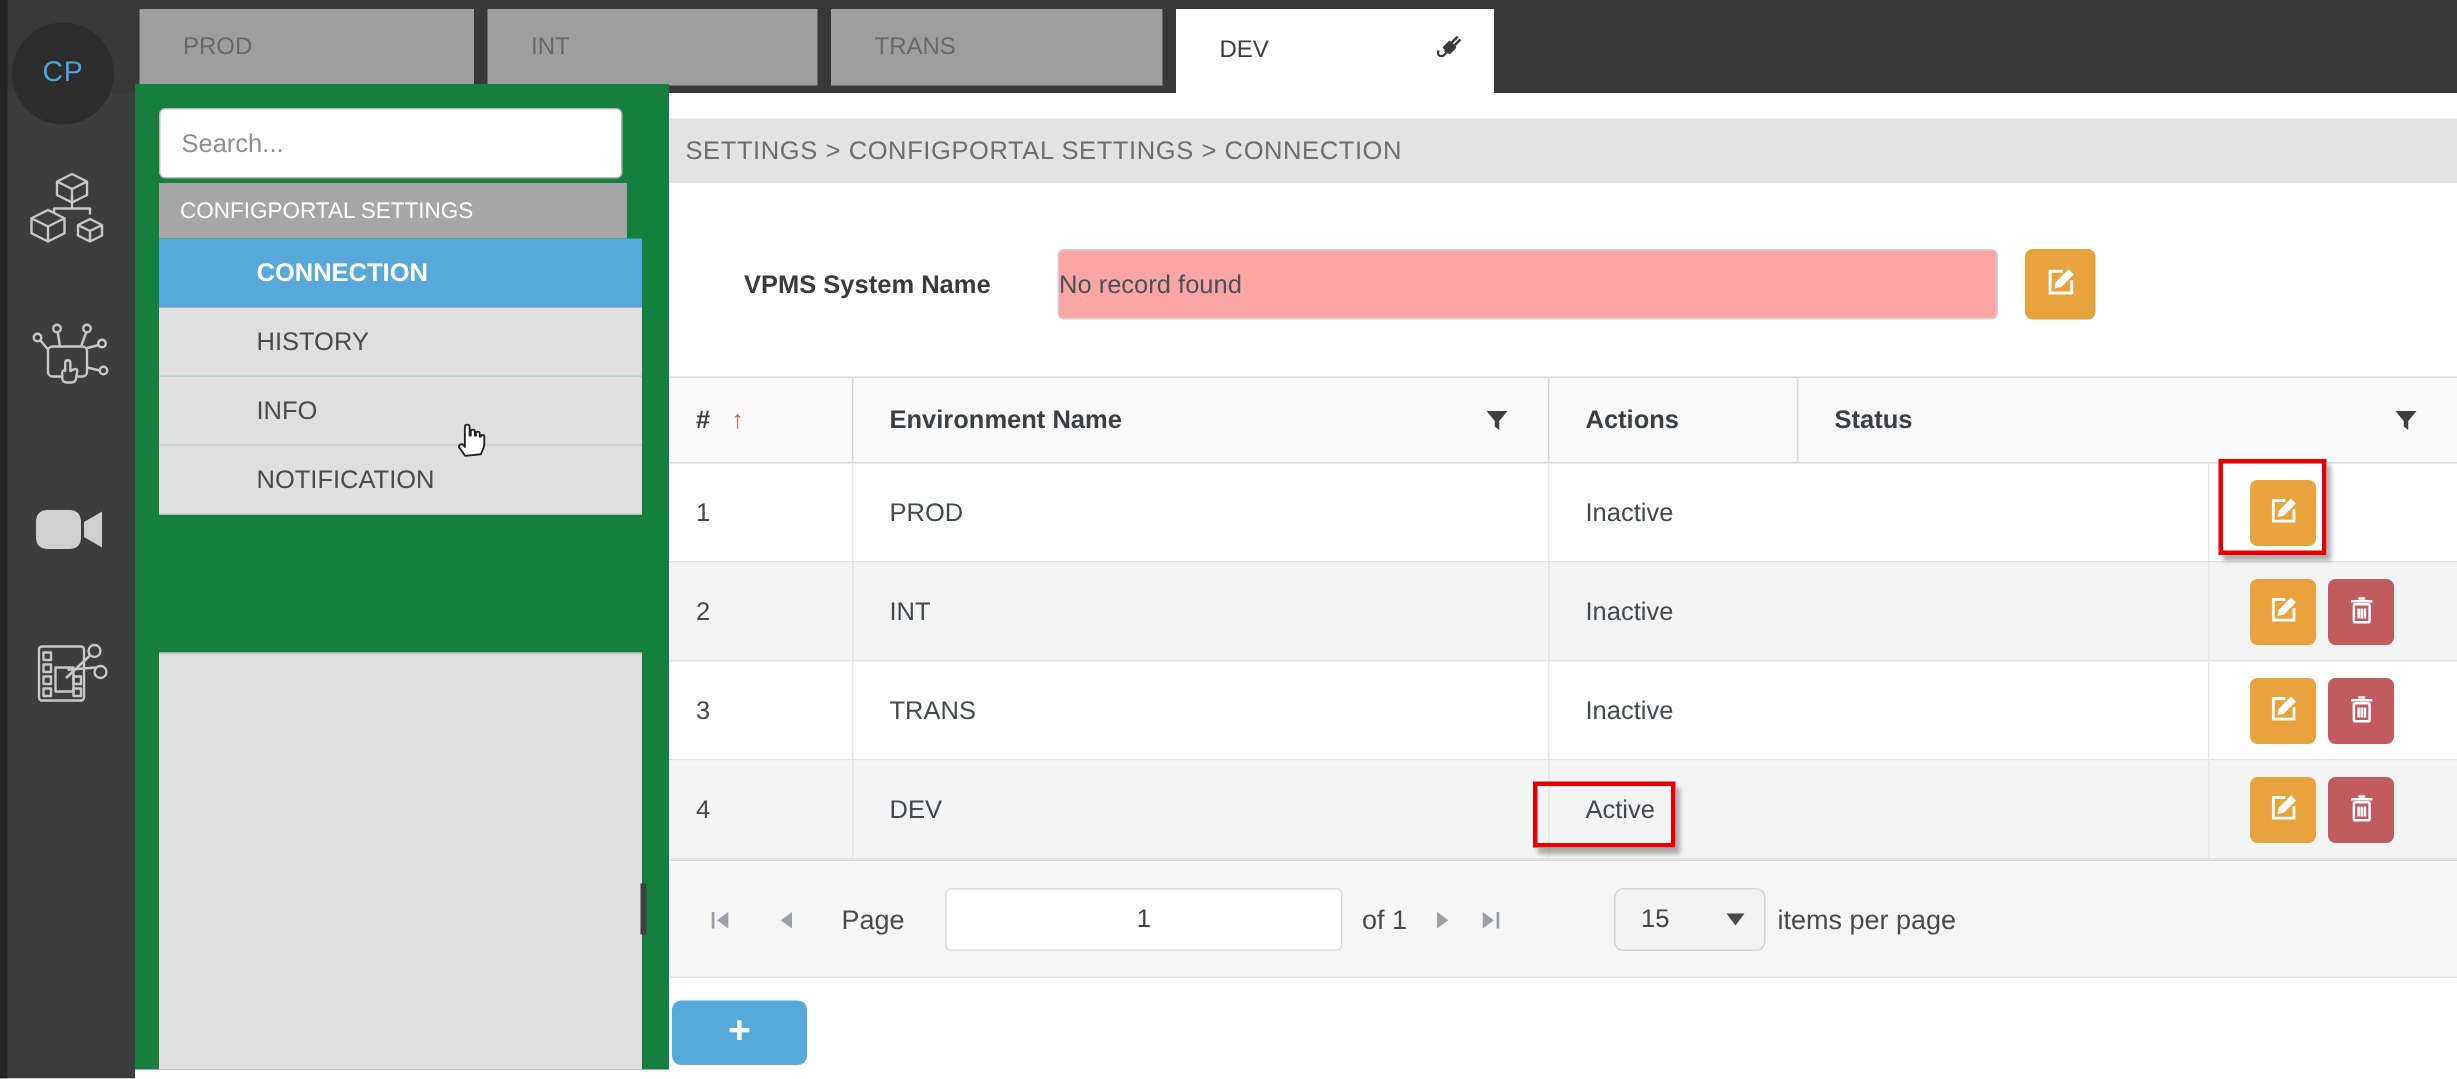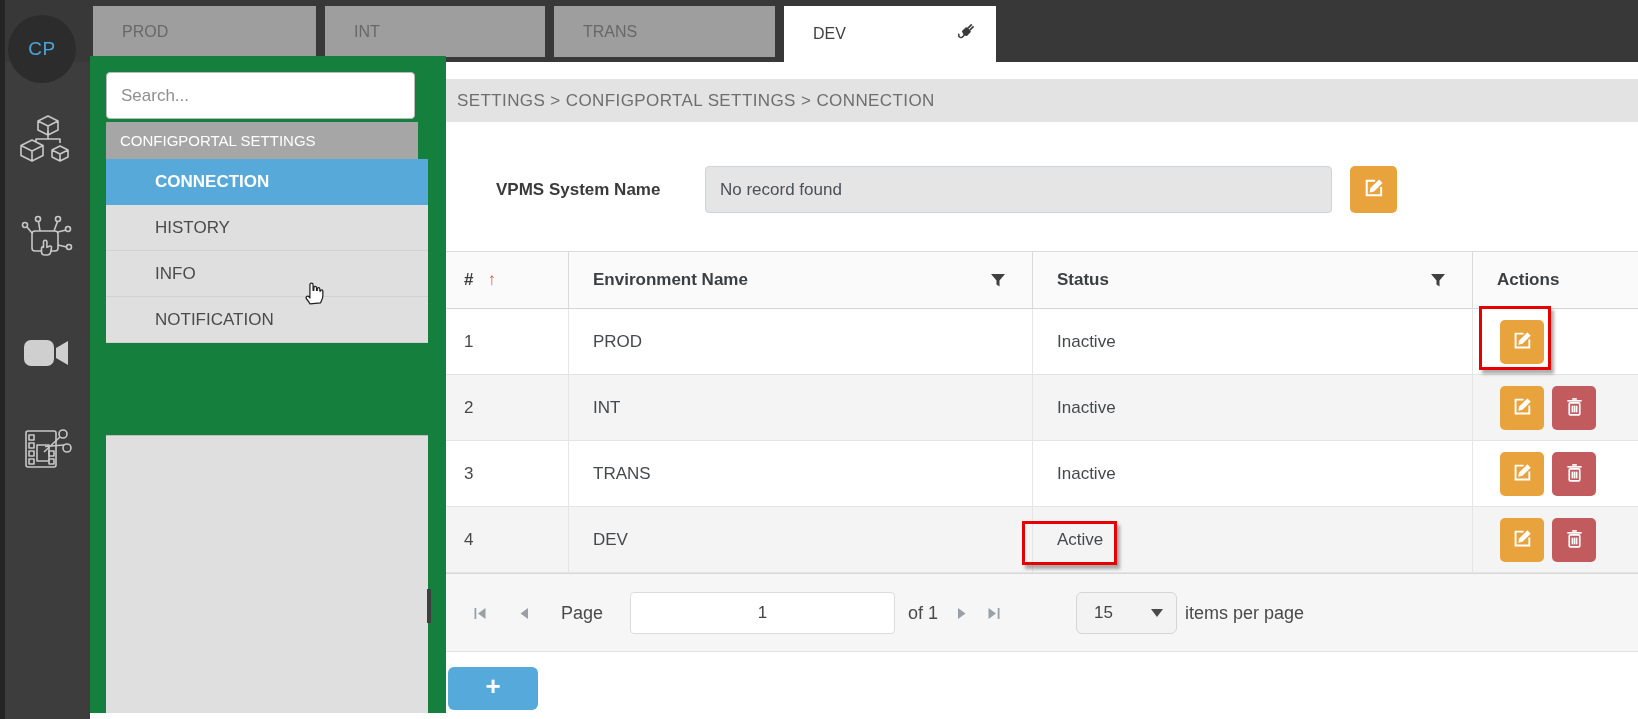--- a/index.html
+++ b/index.html
@@ -31,37 +31,37 @@
   .search-box { position:absolute; left:16px; top:16px; width:309px; height:47px;
                 border:1px solid #b9b9b9; border-radius:4px; background:#fff;
                 font-size:17px; color:#444; padding:0 14px; outline:none;
                 font-family:"Liberation Sans", sans-serif; }
   .search-box::placeholder { color:#8f8f8f; }
   .section-header { position:absolute; left:16px; top:66px; width:312px; height:37px;
                     background:#a6a6a6; color:#fff; font-size:15px; display:flex;
                     align-items:center; padding-left:14px; }
   .nav-items { position:absolute; left:16px; top:103px; width:322px; }
   .nav-item { height:46px; background:#dfdfdf; color:#4b4b4b; font-size:17px;
-              display:flex; align-items:center; padding-left:49px;
+              display:flex; align-items:center; padding-left:65px;
               border-bottom:1px solid #d2d2d2; cursor:pointer; }
   .nav-item.selected { background:#56a9d9; color:#fff; font-weight:bold; border-bottom-color:#56a9d9; }
   .nav-item.hover { background:#e9f4fb; }
   .panel-bottom { position:absolute; left:16px; top:379px; width:322px; height:278px;
                   background:#dfdfdf; border-top:1px solid #bdbdbd; }
   .panel-scrollbar { position:absolute; left:337px; top:533px; width:4px; height:34px; background:#3f3f3f; }
   
   .content { position:absolute; left:446px; top:62px; width:1192px; height:657px; background:#fff; }
   .breadcrumb { position:absolute; left:0; top:17px; width:1192px; height:43px; background:#e3e3e3;
                 color:#6e6e6e; font-size:17px; display:flex; align-items:center;
                 padding-left:11px; letter-spacing:.4px; }
   .vpms-label { position:absolute; left:50px; top:104px; height:47px; display:flex; align-items:center;
                 font-size:17px; font-weight:bold; color:#3a3a3a; }
   .vpms-input { position:absolute; left:259px; top:104px; width:627px; height:47px;
-                background:#e5e5e5; border:1px solid #ced4da; border-radius:4px;
-                display:flex; align-items:center; padding-left:14px; font-size:17px; color:#495057; }
+                background:#fca5a5; border:1px solid #ced4da; border-radius:4px;
+                display:flex; align-items:center; padding-left:0; font-size:17px; color:#495057; }
   .btn { border:none; border-radius:5px; display:inline-flex; align-items:center;
          justify-content:center; cursor:pointer; }
   .btn-edit { background:#e8a33c; }
   .btn-delete { background:#c15b5e; }
   .vpms-edit-btn { position:absolute; left:904px; top:104px; width:47px; height:47px; }
   
   .table { position:absolute; left:0; top:189px; width:1192px; }
   .trow { display:flex; width:1192px; position:relative; }
   .thead { height:58px; background:#fafafa; border-top:1px solid #dadada; border-bottom:1px solid #d6d6d6;
            font-weight:bold; color:#3c3f42; }
@@ -232,30 +232,30 @@
         <span class="sort-arrow">↑</span>
       </div>
       <div class="cell c2">
         <span>Environment Name</span>
         <span class="funnel">
           <svg width="16" height="15" viewBox="0 0 16 15">
               <path d="M1 1 h14 l-5.5 6.6 V13.6 l-3 -2.2 V7.6 z" fill="#3f3f3f"></path>
             </svg>
         </span>
       </div>
+      <div class="cell c4">
+        <span>Actions</span>
+      </div>
       <div class="cell c3">
         <span>Status</span>
         <span class="funnel">
           <svg width="16" height="15" viewBox="0 0 16 15">
               <path d="M1 1 h14 l-5.5 6.6 V13.6 l-3 -2.2 V7.6 z" fill="#3f3f3f"></path>
             </svg>
         </span>
-      </div>
-      <div class="cell c4">
-        <span>Actions</span>
       </div>
     </div>
 
     <div class="trow tbody-row">
       <div class="cell c1">
           <span>1</span>
         </div>
       <div class="cell c2">
           <span>PROD</span>
         </div>

